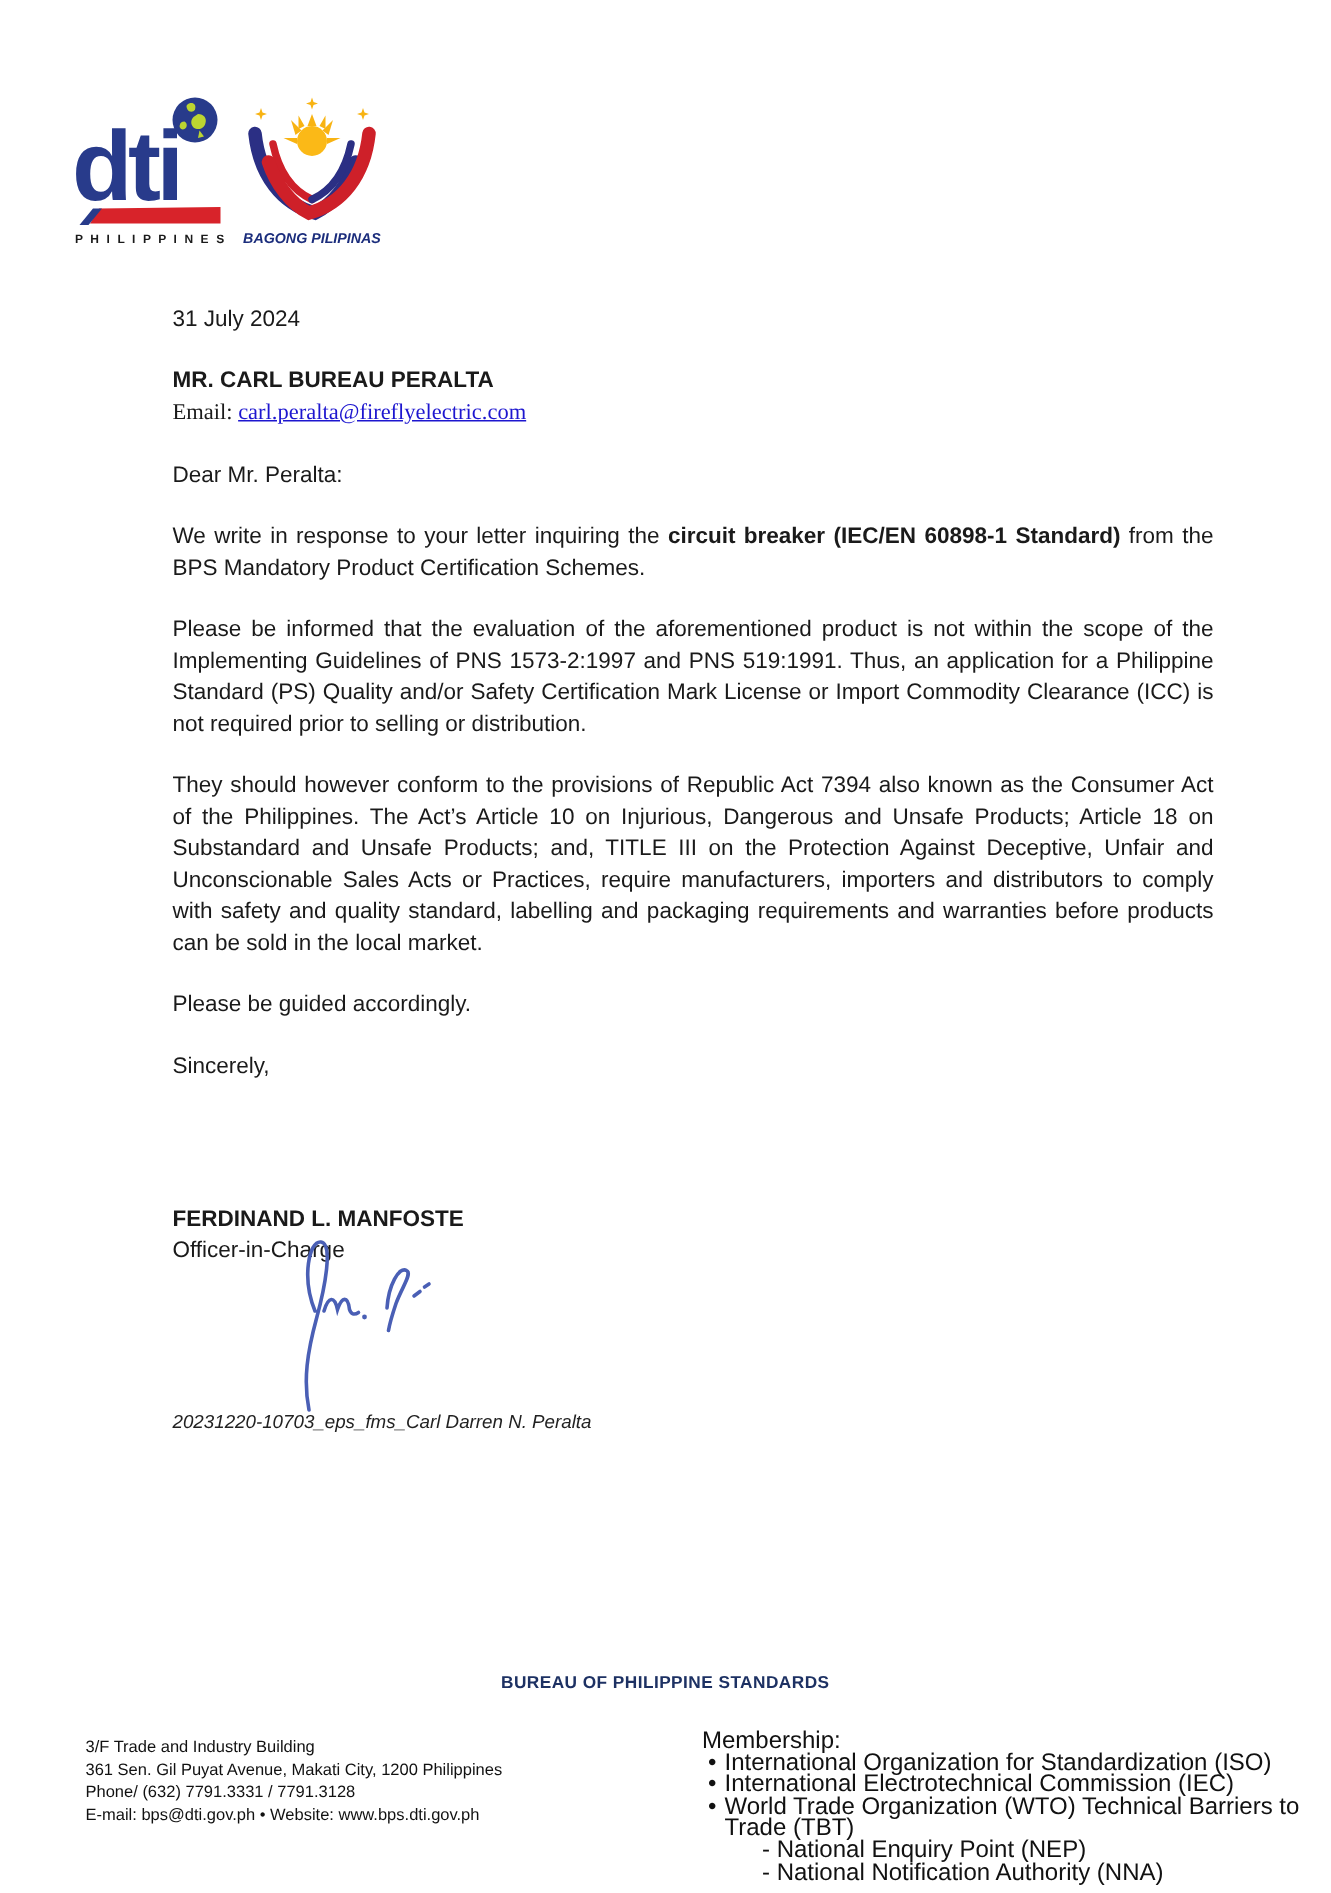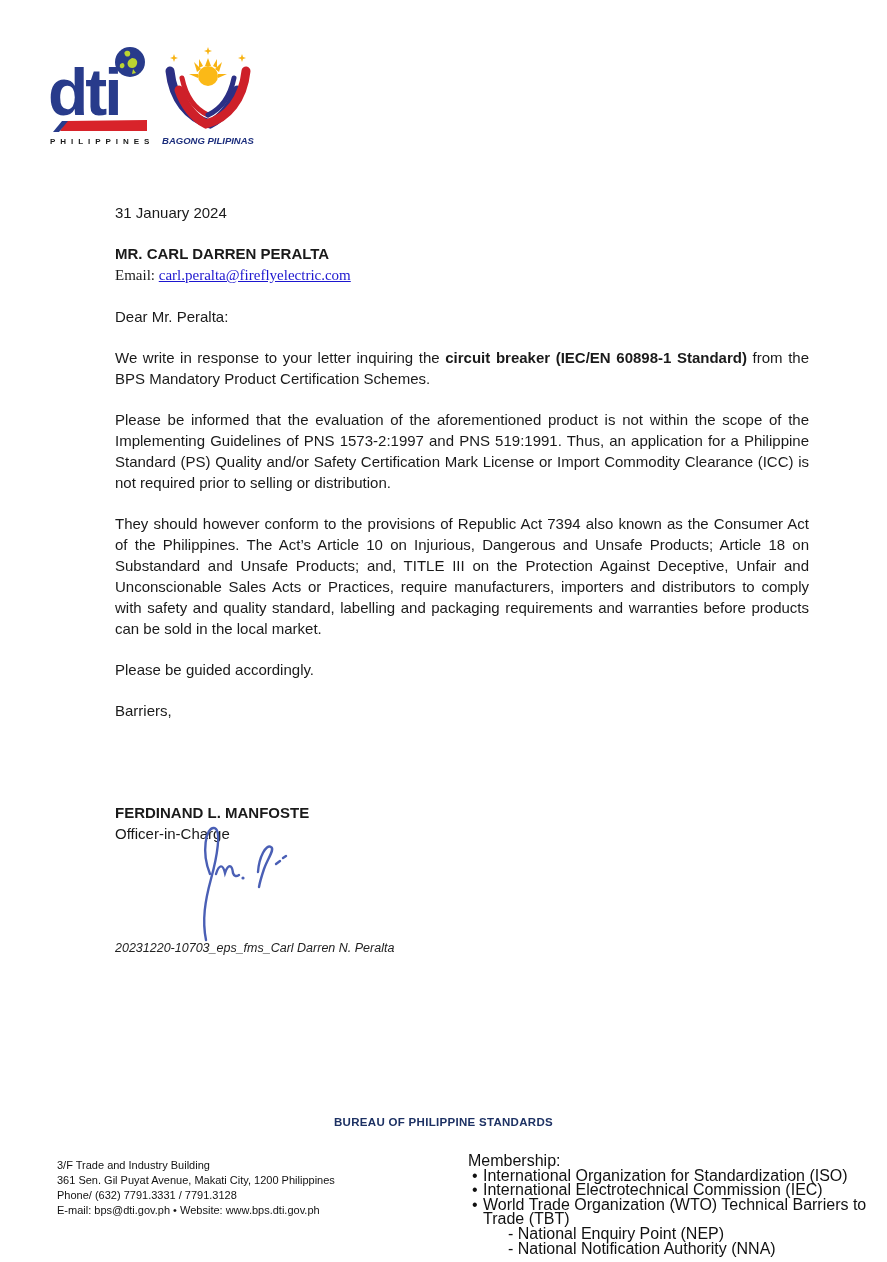--- a/index.html
+++ b/index.html
@@ -13,21 +13,21 @@
     width: 887px;
     height: 1262px;
     background: #ffffff;
     overflow: hidden;
   }
 
   
   .logos {
     position: absolute;
     left: 50px;
-    top: 45px;
+    top: 63px;
     display: flex;
     align-items: flex-start;
     gap: 8px;
   }
 
   
   .letter {
     position: absolute;
     left: 115px;
     top: 202px;
@@ -149,36 +149,36 @@
         <path d="M24,33 C28,52 37,64 50,70" stroke="#CE2029" stroke-width="5"></path>
         <path d="M76,33 C72,52 63,64 50,70" stroke="#2B2F84" stroke-width="5"></path>
         <path d="M88,26 C85,54 70,73 48,79 C36,73 26,60 21,45" stroke="#CE2029" stroke-width="9"></path>
       </g>
       <text x="50" y="99" text-anchor="middle" font-family="Liberation Sans, sans-serif" font-size="9.5" font-weight="bold" font-style="italic" fill="#1B2D7C">BAGONG PILIPINAS</text>
     </svg>
   </div>
 
   <div class="letter">
 
-    <p class="date-line">31 January 2024</p>
-
-    <div class="recipient-name">MR. CARL DARREN PERALTA</div>
+    <p class="date-line">31 July 2024</p>
+
+    <div class="recipient-name">MR. CARL BUREAU PERALTA</div>
     <div class="email-line"><span>Email: </span><a href="#" class="email-link">carl.peralta@fireflyelectric.com</a></div>
 
     <p>Dear Mr. Peralta:</p>
 
     <p class="just"><span>We write in response to your letter inquiring the </span><b>circuit breaker (IEC/EN 60898-1 Standard)</b><span> from the BPS Mandatory Product Certification Schemes.</span></p>
 
     <p class="just">Please be informed that the evaluation of the aforementioned product is not within the scope of the Implementing Guidelines of PNS 1573-2:1997 and PNS 519:1991. Thus, an application for a Philippine Standard (PS) Quality and/or Safety Certification Mark License or Import Commodity Clearance (ICC) is not required prior to selling or distribution.</p>
 
     <p class="just">They should however conform to the provisions of Republic Act 7394 also known as the Consumer Act of the Philippines. The Act’s Article 10 on Injurious, Dangerous and Unsafe Products; Article 18 on Substandard and Unsafe Products; and, TITLE III on the Protection Against Deceptive, Unfair and Unconscionable Sales Acts or Practices, require manufacturers, importers and distributors to comply with safety and quality standard, labelling and packaging requirements and warranties before products can be sold in the local market.</p>
 
     <p>Please be guided accordingly.</p>
 
-    <p class="valediction">Barriers,</p>
+    <p class="valediction">Sincerely,</p>
 
     <div class="sig-block-name">FERDINAND L. MANFOSTE</div>
     <div class="sig-block-title">Officer-in-Charge</div>
 
     <div class="reference-line">20231220-10703_eps_fms_Carl Darren N. Peralta</div>
   </div>
 
   <svg class="signature-svg" viewBox="0 0 126 128">
     <g fill="none" stroke="#4A5FB5" stroke-width="2.4" stroke-linecap="round">
       <path d="M34,54 C25,32 30,7 38,8 C46,9 41,37 35,59 C29,81 26,100 30,120"></path>

